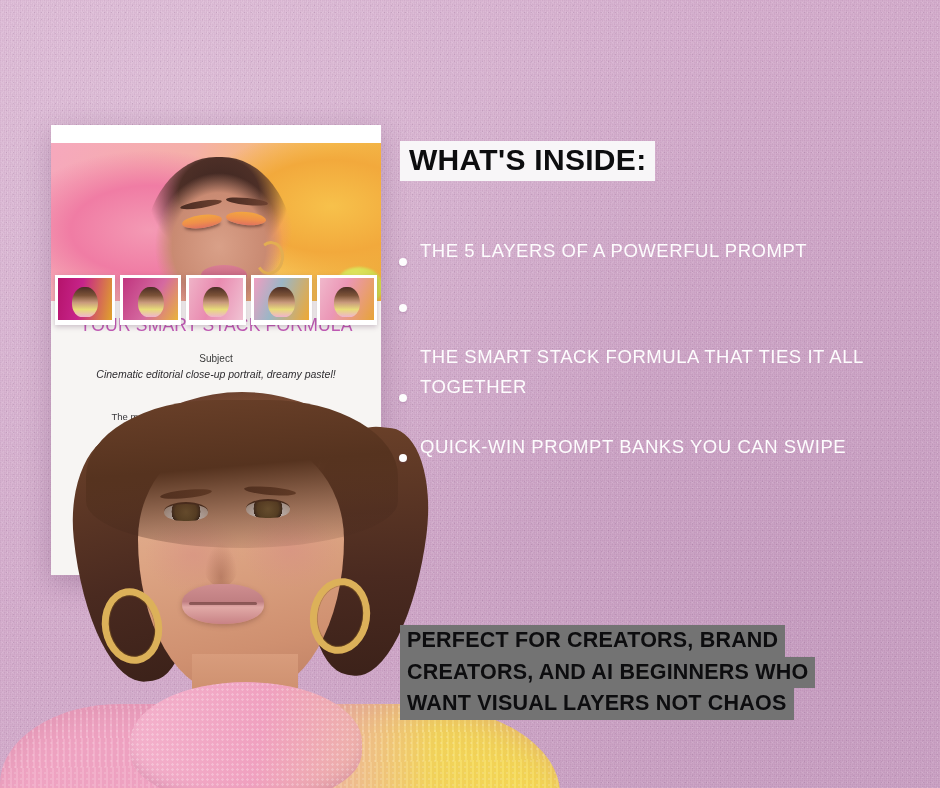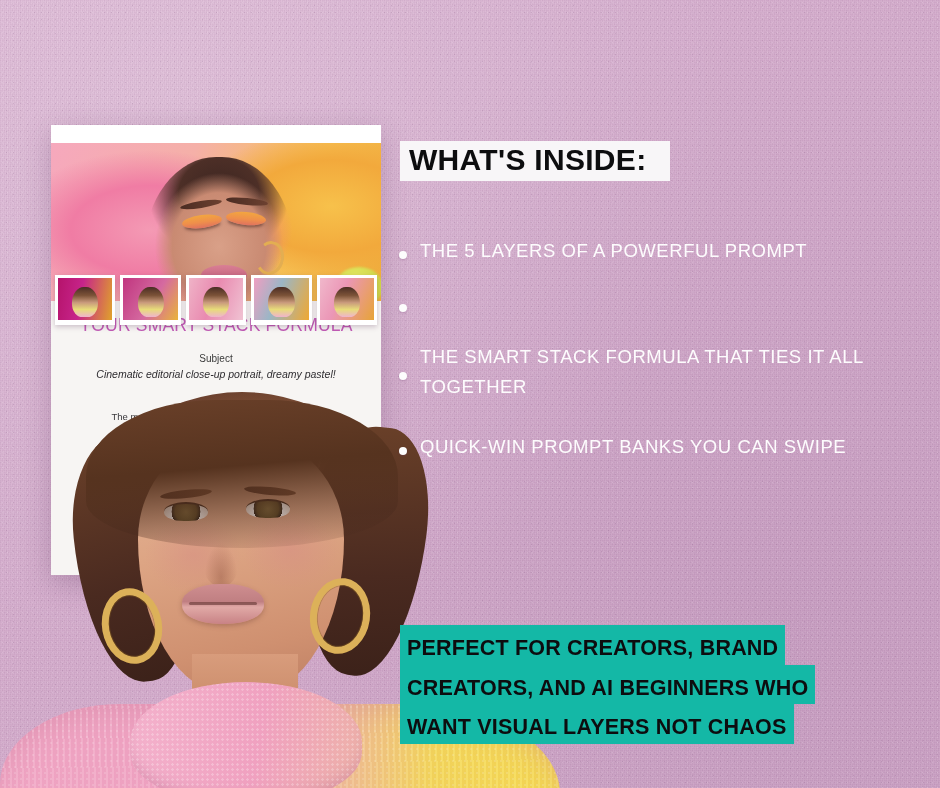--- a/index.html
+++ b/index.html
@@ -206,42 +206,42 @@
   }
   .model-collar:after{
     content:"";position:absolute;inset:0;border-radius:inherit;opacity:.55;
     background:radial-gradient(rgba(255,255,255,.45) 1px, transparent 1.5px);
     background-size:5px 5px;
   }
 
   
   .headline{
     position:absolute;left:400px;top:141px;
-    background:#f8f6f8;padding:4px 24px 6px 9px;
+    background:#f8f6f8;padding:4px 9px 6px 9px;
     font-size:30px;font-weight:700;letter-spacing:.3px;color:#0d0d0f;line-height:1;
     font-family:"Liberation Sans",sans-serif;
   }
   .bullets{position:absolute;left:399px;top:236px;width:520px;}
   .bullet{
-    display:flex;align-items:center;gap:13px;margin-bottom:30px;
+    display:flex;align-items:flex-end;gap:13px;margin-bottom:30px;
   }
   .dot{
     width:8px;height:8px;border-radius:50%;background:#fdfdfd;margin-top:8px;flex:0 0 8px;
     box-shadow:0 1px 2px rgba(110,60,110,.25);
   }
   .bullet-text{
     font-size:18.5px;letter-spacing:.55px;color:#fdfcfd;line-height:1.62;
     font-weight:400;text-transform:uppercase;
   }
   .closing{position:absolute;left:400px;top:625px;width:500px;}
   .closing-line{
     display:block;width:max-content;max-width:480px;
-    background:#14b8a6;color:#0d0d0f;
+    background:#737373;color:#0d0d0f;
     font-size:21.5px;font-weight:700;letter-spacing:.2px;line-height:1.24;
-    padding:10px 7px 3px 7px;
+    padding:2px 7px 3px 7px;
   }
 </style>
 </head>
 <body>
 
 <div class="stage">
 
   <div class="bg"></div>
   <div class="bg-noise"></div>
   <div class="bg-speck"></div>

